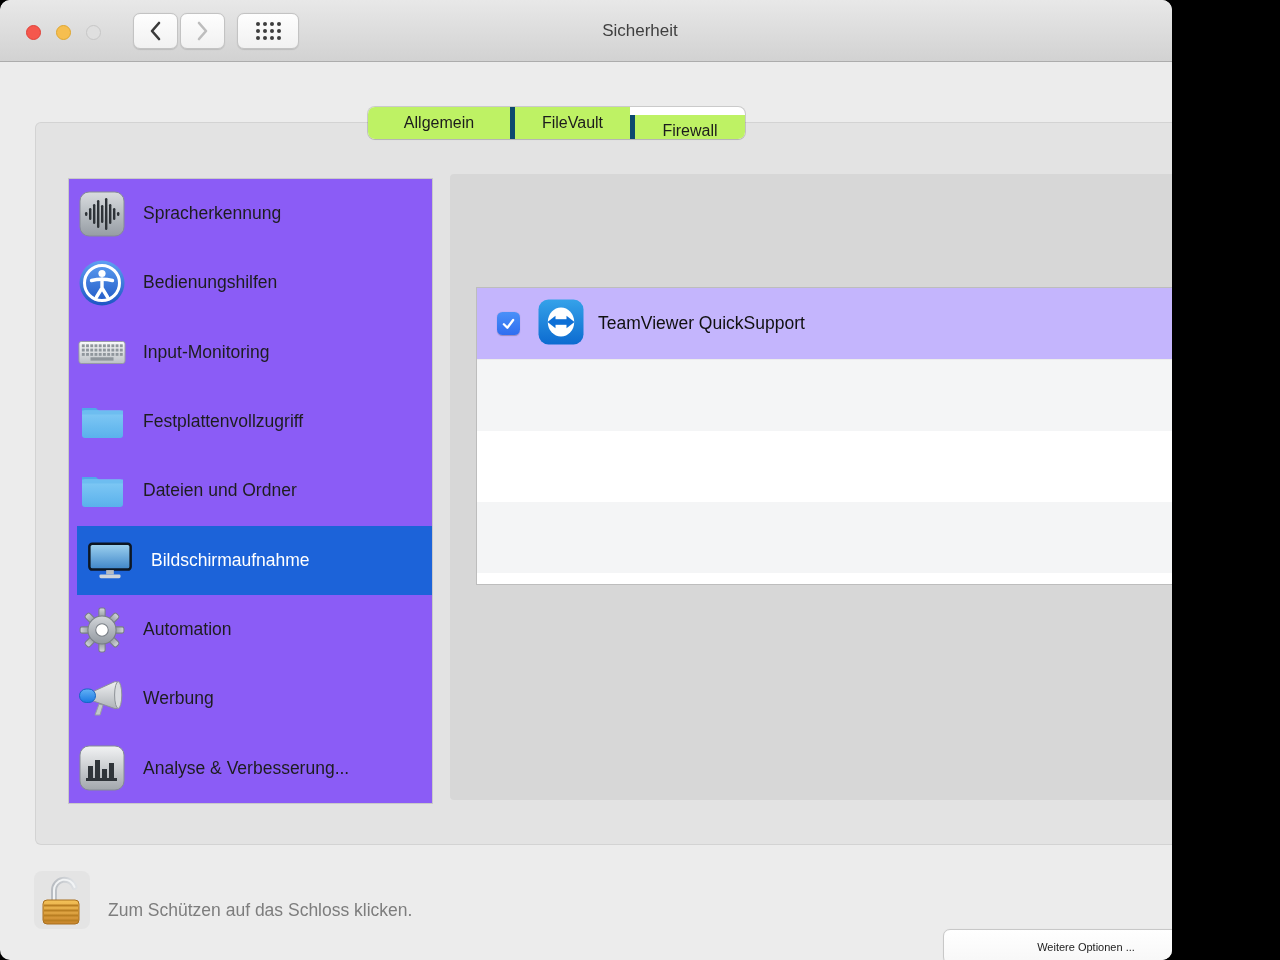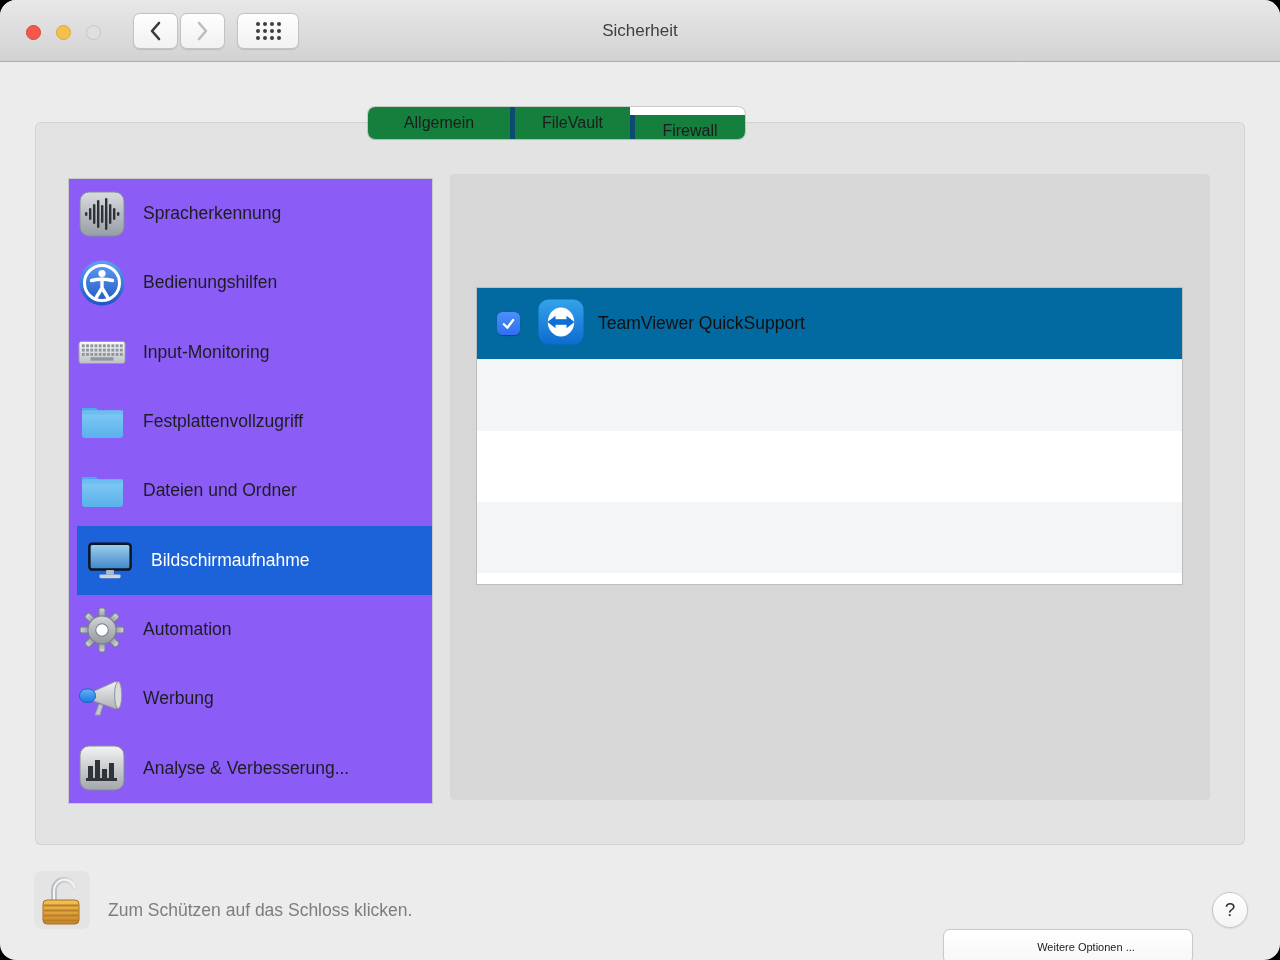--- a/index.html
+++ b/index.html
@@ -1,19 +1,19 @@
 <!DOCTYPE html>
 <html><head>
 <meta charset="utf-8">
 <style>
   html,body{margin:0;padding:0;background:#000;}
   *{box-sizing:border-box;}
   .window{
-    position:relative;width:1280px;height:960px;background:#ececec;
-    border-radius:16px;overflow:hidden;
+    position:relative;width:1172px;height:960px;background:#ececec;
+    border-radius:10px;overflow:hidden;
     font-family:"Liberation Sans","DejaVu Sans",sans-serif;
     -webkit-font-smoothing:antialiased;
   }
   
   .titlebar{
     position:absolute;left:0;top:0;width:1280px;height:62px;
     background:linear-gradient(#e8e8e8,#d2d2d2);
     border-bottom:1px solid #acacac;
     border-radius:10px 10px 0 0;
   }
@@ -49,21 +49,21 @@
   .searchfield input::placeholder{color:#adadad;}
   
   .tabbar{
     position:absolute;left:368px;top:107px;height:32px;display:flex;
     border-radius:7px;background:#fff;
     box-shadow:0 0 0 1px rgba(0,0,0,0.14),0 1px 1px rgba(0,0,0,0.08);
     z-index:5;overflow:hidden;
   }
   .tab{
     height:32px;display:flex;align-items:center;justify-content:center;
-    font-size:16px;color:#1c1c1c;background:#15803d;cursor:default;
+    font-size:16px;color:#1c1c1c;background:#bef264;cursor:default;
   }
   .tab + .tab{border-left:5px solid #0c4a6e;}
   .tab.selected{background:#2575f0;color:#fff;border-left-color:#2575f0;}
   .tab-0{width:142px;}.tab-1{width:120px;}.tab-2{width:115px;margin-top:8px;}.tab-3{width:170px;}
   
   .panel{
     position:absolute;left:35px;top:122px;width:1210px;height:723px;
     background:#e3e3e3;border:1px solid rgba(0,0,0,0.07);border-radius:6px;
   }
   
@@ -86,21 +86,21 @@
   }
   .desc{
     position:absolute;left:482px;top:197px;width:710px;
     font-size:17.5px;line-height:27.5px;color:#141414;
   }
   .listbox{
     position:absolute;left:476px;top:287px;width:707px;height:298px;
     background:#fff;border:1px solid #bdbdbd;overflow:hidden;
   }
   .app-row{
-    position:relative;height:72px;background:#0369a1;
+    position:relative;height:72px;background:#c4b5fd;
     display:flex;align-items:center;border-bottom:1px solid #ececec;
   }
   .checkbox{
     margin-left:20px;width:23px;height:23px;border-radius:5.5px;
     background:linear-gradient(#4a90f8,#2f6ef0);
     box-shadow:0 0.5px 1px rgba(0,0,0,0.25);
     display:flex;align-items:center;justify-content:center;flex:0 0 23px;
   }
   .app-icon{margin-left:18px;flex:0 0 46px;}
   .app-name{margin-left:14px;font-size:17.5px;color:#111;}

